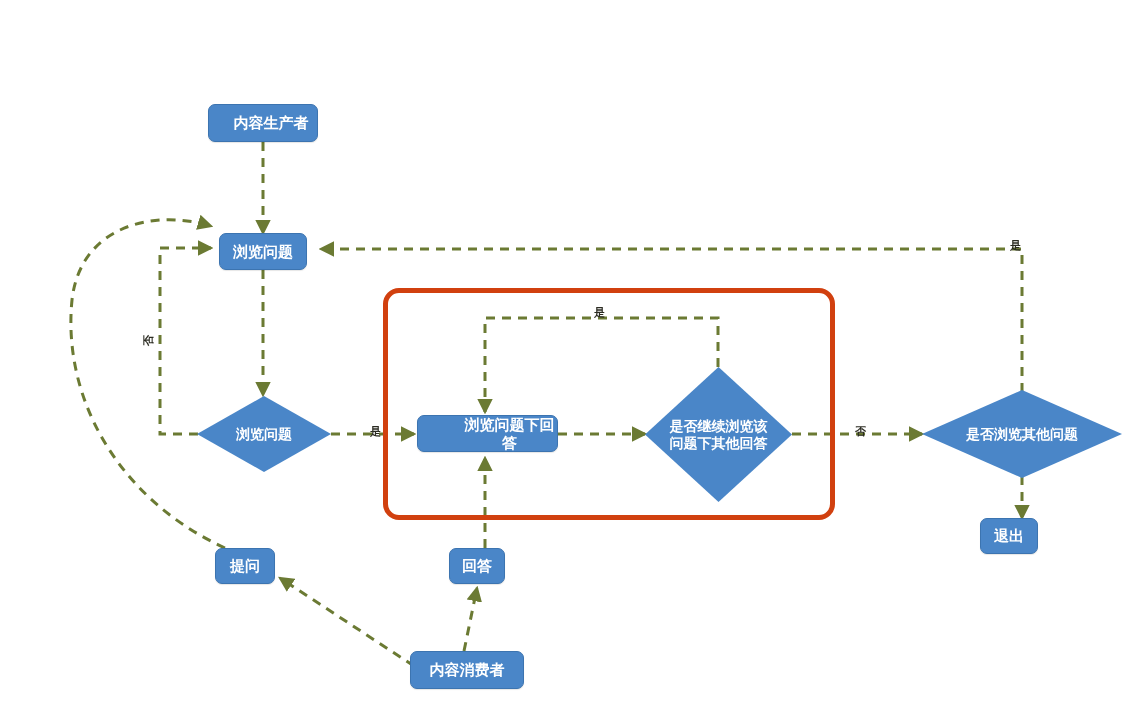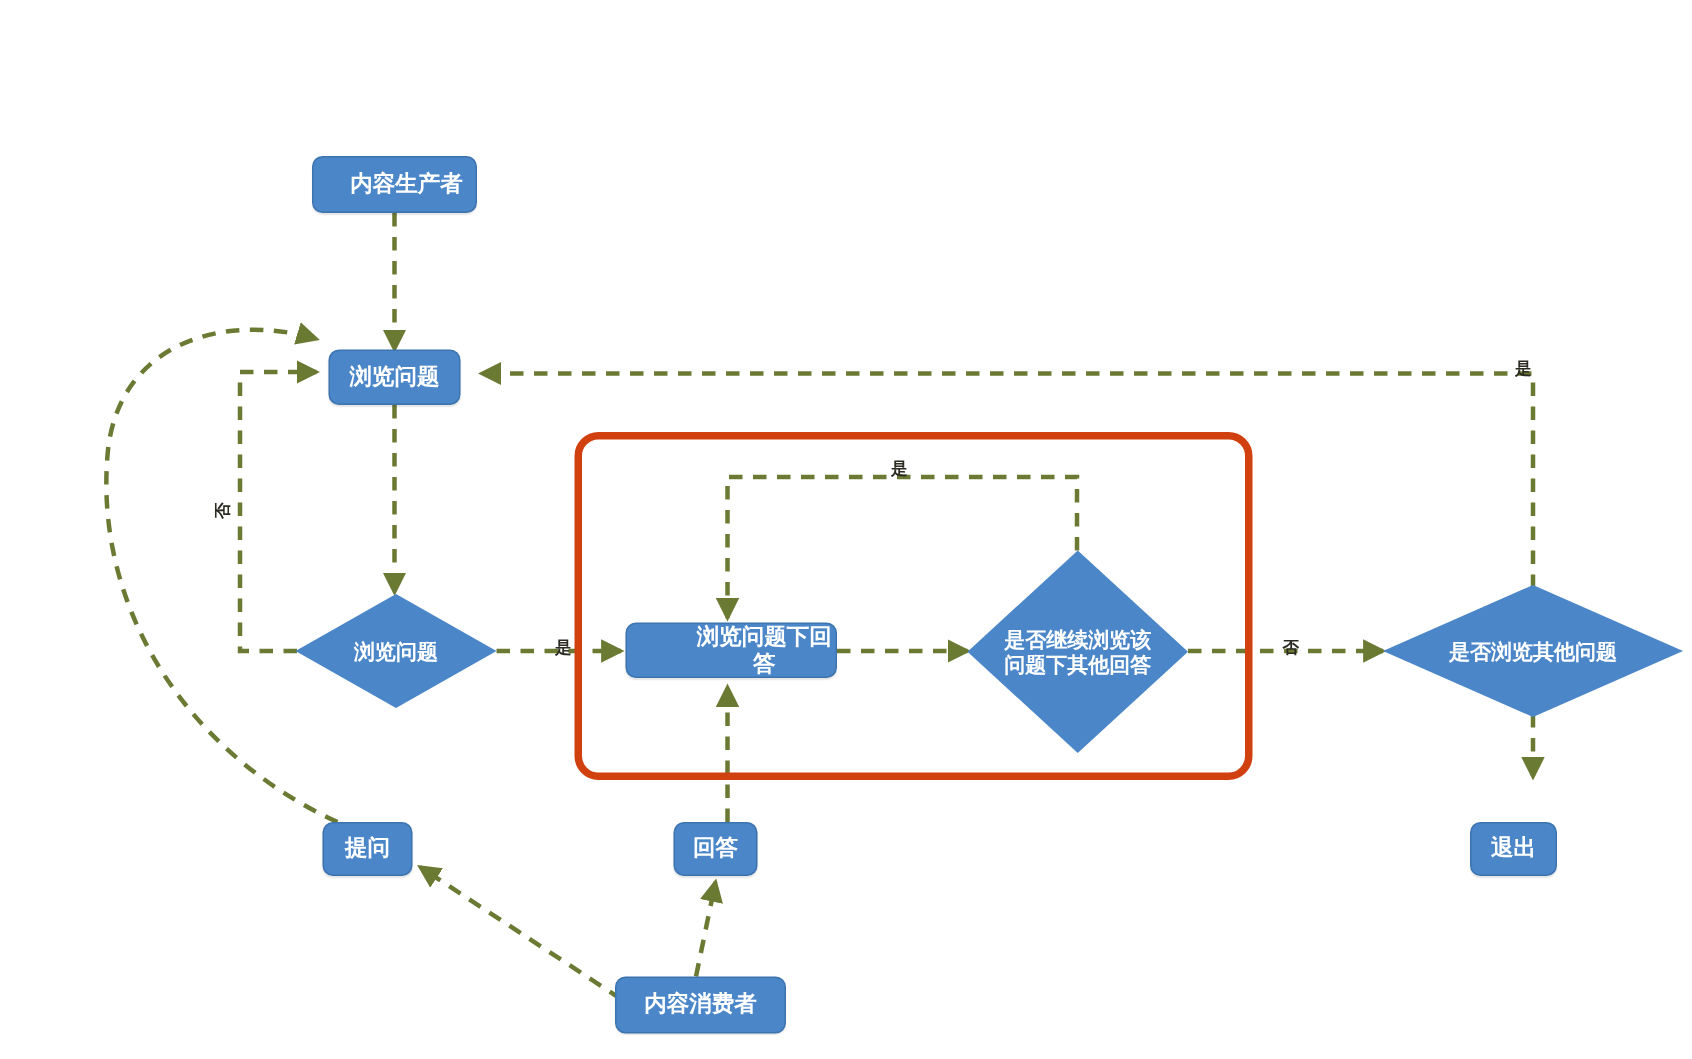--- a/index.html
+++ b/index.html
@@ -142,21 +142,21 @@
     <span class="dshape"></span>
     <span class="dlabel" style="white-space:pre-line;">是否继续浏览该
 问题下其他回答</span>
   </div>
 
   <div class="node diamond" style="left:922px; top:390px; width:200px; height:88px; font-size:14px;">
     <span class="dshape"></span>
     <span class="dlabel">是否浏览其他问题</span>
   </div>
 
-  <div class="node box" style="left:980px; top:518px; width:58px; height:36px; font-size:15px;margin-top:30px;">
+  <div class="node box" style="left:980px; top:518px; width:58px; height:36px; font-size:15px;">
     <span>退出</span>
   </div>
 
   <div class="node box" style="left:215px; top:548px; width:60px; height:36px; font-size:15px;align-items:center;">
     <span>提问</span>
   </div>
 
   <div class="node box" style="left:449px; top:548px; width:56px; height:36px; font-size:15px;text-align:center;">
     <span>回答</span>
   </div>

